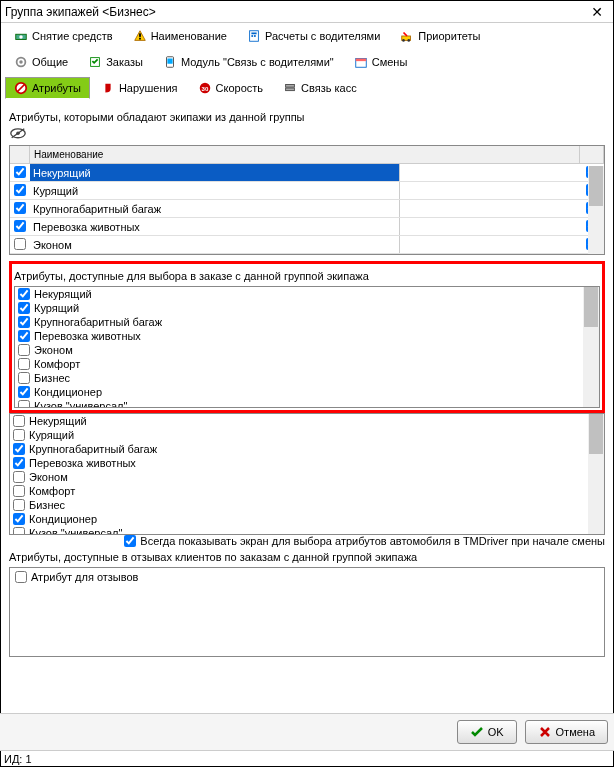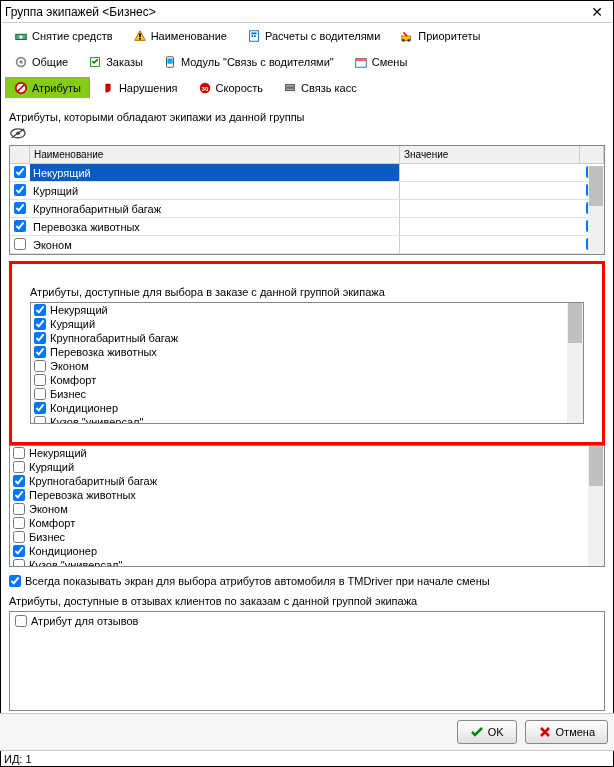--- a/index.html
+++ b/index.html
@@ -23,28 +23,28 @@
 .th-chk2 { width: 24px; }
 .table-body { max-height: 90px; overflow-y: auto; }
 .tr { display: flex; align-items: center; border-bottom: 1px solid #e0e0e0; height: 18px; }
 .tr.selected .td-name { background: #0a5cc4; color: #fff; }
 .td-chk { width: 20px; text-align: center; }
 .td-name { flex: 1; padding: 0 3px; border-right: 1px solid #ccc; height: 100%; display: flex; align-items: center; }
 .td-val { width: 180px; }
 .td-chk2 { width: 24px; text-align: center; }
 .scroll-simul { position: absolute; right: 0; top: 20px; bottom: 0; width: 16px; background: #f0f0f0; }
 .scroll-thumb { position: absolute; left: 1px; right: 1px; background: #c0c0c0; }
-.highlight-box { border: 3px solid #ff0000; padding: 18px; margin-top: 6px; }
+.highlight-box { border: 3px solid #ff0000; padding: 2px; margin-top: 6px; }
 .list-box { border: 1px solid #888; max-height: 122px; overflow-y: hidden; position: relative; padding-right: 16px; }
 .list-box.no-highlight { max-height: 122px; }
 .list-item { display: flex; align-items: center; padding: 0 3px; height: 14px; font-size: 11px; }
 .list-item input { margin-right: 4px; }
-.single-chk-row { margin: 8px 0; display: flex; align-items: center; }
+.single-chk-row { margin: 0 0; display: flex; align-items: center; justify-content: flex-end; }
 .single-chk-row input { margin-right: 4px; }
-.review-box { border: 1px solid #888; height: 100px; padding: 2px; }
+.review-box { border: 1px solid #888; height: 90px; padding: 2px; }
 .footer { position: absolute; bottom: 0; left: 0; right: 0; }
 .btn-row { display: flex; justify-content: flex-end; padding: 6px; gap: 8px; border-top: 1px solid #ccc; background: #f5f5f5; }
 .btn { padding: 4px 12px; border: 1px solid #888; background: linear-gradient(#fff,#e0e0e0); border-radius: 3px; cursor: pointer; display: flex; align-items: center; gap: 4px; font-size: 11px; }
 .status { border-top: 1px solid #ccc; padding: 2px 4px; font-size: 11px; }
 input[type=checkbox] { width: 12px; height: 12px; }
 svg { display: block; }
 </style>
 </head>
 <body>
 
@@ -181,21 +181,20 @@
         <ellipse cx="10" cy="7" rx="8" ry="5" fill="none" stroke="#444" stroke-width="1.5"></ellipse>
         <circle cx="10" cy="7" r="2" fill="#444"></circle>
         <line x1="3" y1="12" x2="17" y2="2" stroke="#444" stroke-width="1.5"></line>
       </svg>
     </div>
 
   <div class="table-box">
     <div class="table-header">
       <div class="th th-chk"></div>
       <div class="th th-name">Наименование</div>
-      <div class="th th-val">Значение</div>
       <div class="th th-chk2"></div>
     </div>
     <div class="table-body" id="table-body">
         <div class="tr selected">
           <div class="td-chk"><input type="checkbox" checked="" style=""></div>
     <div class="td-name">Некурящий</div>
     <div class="td-val"></div>
     <div class="td-chk2"><input type="checkbox" checked="" style=""></div>
         </div>
         <div class="tr">

